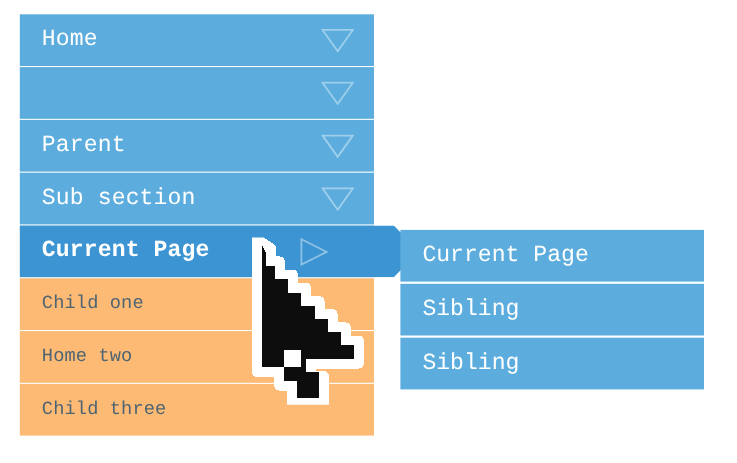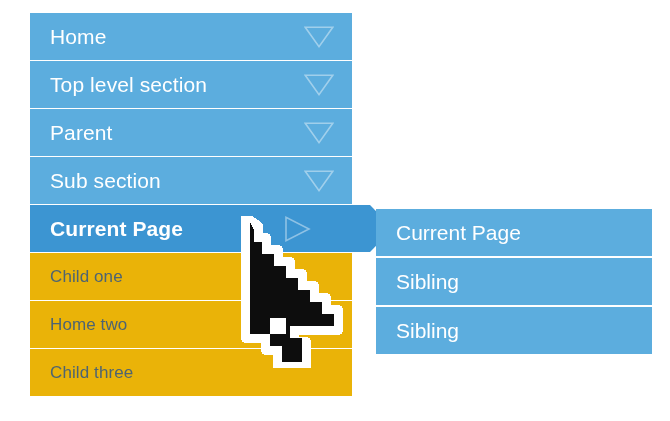--- a/index.html
+++ b/index.html
@@ -10,24 +10,25 @@
     width: 670px;
     height: 421px;
     background: #ffffff;
     font-family: "Liberation Sans", sans-serif;
     overflow: hidden;
     position: relative;
   }
 
   #stage {
     position: absolute;
-    left: 12px;
+    left: 0;
     top: 0;
     width: 548px;
     height: 421px;
+    font-family: Liberation Mono, monospace;
   }
 
   
   .nav-panel {
     position: absolute;
     left: 18px;
     top: 13px;
     width: 322px;
   }
 
@@ -88,21 +89,21 @@
     right: 40px;
     top: 50%;
     transform: translateY(-50%);
     width: 28px;
     height: 26px;
     opacity: 0.42;
   }
 
   
   .nav-item.child {
-    background: #eab308;
+    background: #fdba74;
     height: 47px;
     margin-bottom: 1px;
   }
   .nav-item.child:last-child { margin-bottom: 14px; }
   .nav-item.child .label {
     color: #4e6472;
     font-size: 17px;
     font-weight: 400;
   }
 
@@ -151,21 +152,20 @@
     <div class="nav-item">
       <span class="label">Home</span>
       <span class="tri-down">
         <svg viewBox="0 0 30 22" width="30" height="22" aria-hidden="true">
           <polygon points="1.2,1.2 28.8,1.2 15,20.6" fill="none" stroke="#ffffff" stroke-width="1.6"></polygon>
         </svg>
       </span>
     </div>
 
     <div class="nav-item">
-      <span class="label">Top level section</span>
       <span class="tri-down">
         <svg viewBox="0 0 30 22" width="30" height="22" aria-hidden="true">
           <polygon points="1.2,1.2 28.8,1.2 15,20.6" fill="none" stroke="#ffffff" stroke-width="1.6"></polygon>
         </svg>
       </span>
     </div>
 
     <div class="nav-item">
       <span class="label">Parent</span>
       <span class="tri-down">

